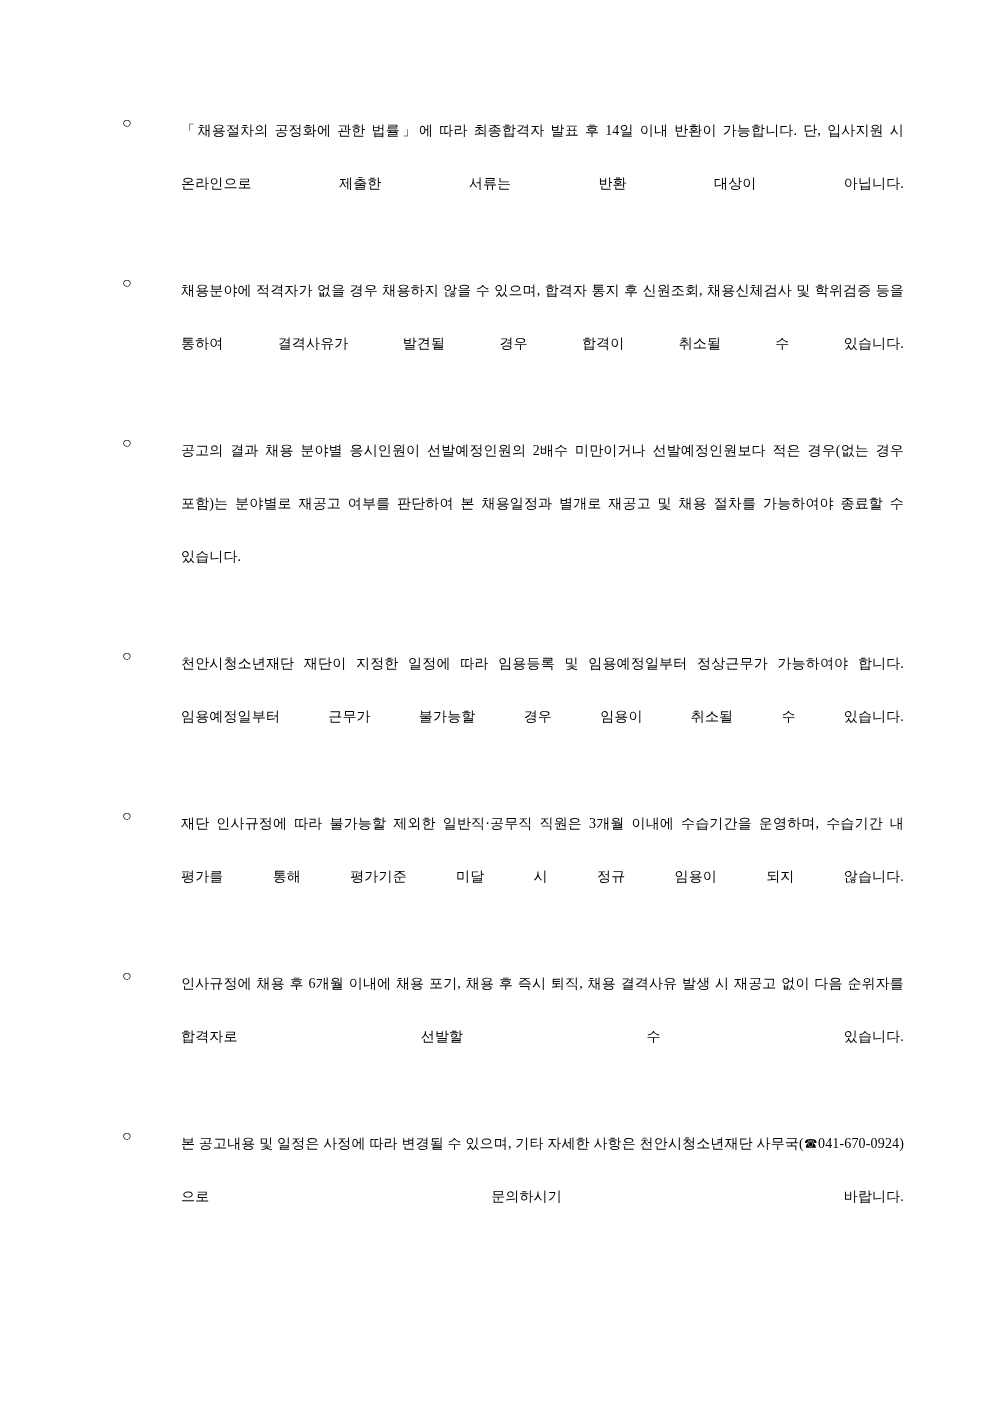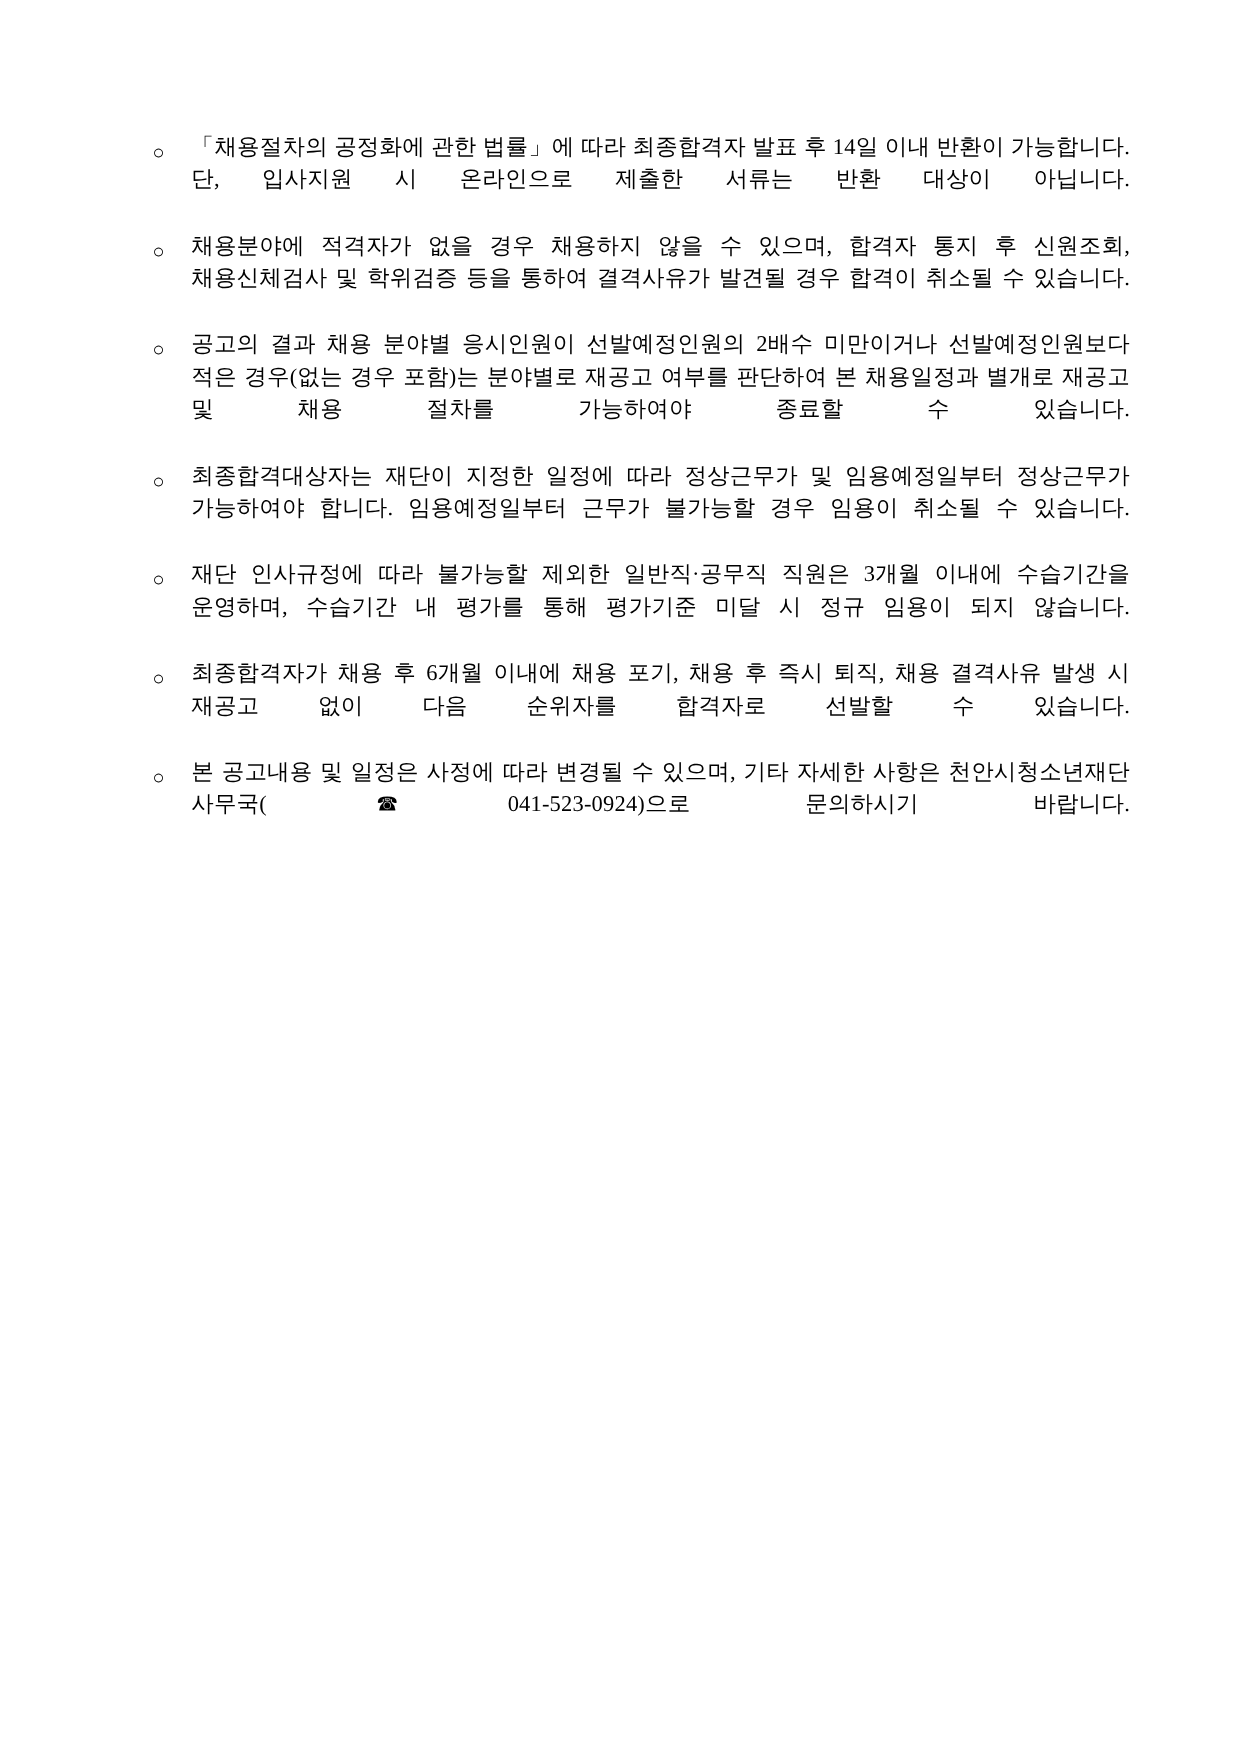--- a/index.html
+++ b/index.html
@@ -35,26 +35,27 @@
   li.notice-item .bullet {
     position: absolute;
     left: 2px;
     top: 0;
     font-size: 16px;
     line-height: 37.5px;
     font-family: "Liberation Serif", serif;
   }
   li.notice-item .text {
     display: block;
-    font-size: 18px;
-    line-height: 26px;
+    font-size: 14px;
+    line-height: 53px;
     text-align: justify;
     text-justify: inter-character;
     word-break: keep-all;
     letter-spacing: 0.15px;
+    margin-left: 28px;
   }
   
   li.notice-item .text::after {
     content: "";
     display: inline-block;
     width: 100%;
   }
 </style>
 </head>
 <body>
@@ -72,32 +73,32 @@
       <span class="text">채용분야에 적격자가 없을 경우 채용하지 않을 수 있으며, 합격자 통지 후 신원조회, 채용신체검사 및 학위검증 등을 통하여 결격사유가 발견될 경우 합격이 취소될 수 있습니다.</span>
     </li>
 
     <li class="notice-item">
       <span class="bullet">○</span>
       <span class="text">공고의 결과 채용 분야별 응시인원이 선발예정인원의 2배수 미만이거나 선발예정인원보다 적은 경우(없는 경우 포함)는 분야별로 재공고 여부를 판단하여 본 채용일정과 별개로 재공고 및 채용 절차를 가능하여야 종료할 수 있습니다.</span>
     </li>
 
     <li class="notice-item">
       <span class="bullet">○</span>
-      <span class="text">최종합격대상자는 재단이 지정한 일정에 따라 정상근무가 및 임용예정일부터 정상근무가 가능하여야 합니다. 임용예정일부터 근무가 불가능할 경우 임용이 취소될 수 있습니다.</span>
+      <span class="text">천안시청소년재단 재단이 지정한 일정에 따라 임용등록 및 임용예정일부터 정상근무가 가능하여야 합니다. 임용예정일부터 근무가 불가능할 경우 임용이 취소될 수 있습니다.</span>
     </li>
 
     <li class="notice-item">
       <span class="bullet">○</span>
       <span class="text">재단 인사규정에 따라 불가능할 제외한 일반직·공무직 직원은 3개월 이내에 수습기간을 운영하며, 수습기간 내 평가를 통해 평가기준 미달 시 정규 임용이 되지 않습니다.</span>
     </li>
 
     <li class="notice-item">
       <span class="bullet">○</span>
-      <span class="text">최종합격자가 채용 후 6개월 이내에 채용 포기, 채용 후 즉시 퇴직, 채용 결격사유 발생 시 재공고 없이 다음 순위자를 합격자로 선발할 수 있습니다.</span>
+      <span class="text">인사규정에 채용 후 6개월 이내에 채용 포기, 채용 후 즉시 퇴직, 채용 결격사유 발생 시 재공고 없이 다음 순위자를 합격자로 선발할 수 있습니다.</span>
     </li>
 
     <li class="notice-item">
       <span class="bullet">○</span>
-      <span class="text">본 공고내용 및 일정은 사정에 따라 변경될 수 있으며, 기타 자세한 사항은 천안시청소년재단 사무국(☎041-523-0924)으로 문의하시기 바랍니다.</span>
+      <span class="text">본 공고내용 및 일정은 사정에 따라 변경될 수 있으며, 기타 자세한 사항은 천안시청소년재단 사무국(☎041-670-0924)으로 문의하시기 바랍니다.</span>
     </li>
 
   </ul>
 </div>
 
 </body></html>

